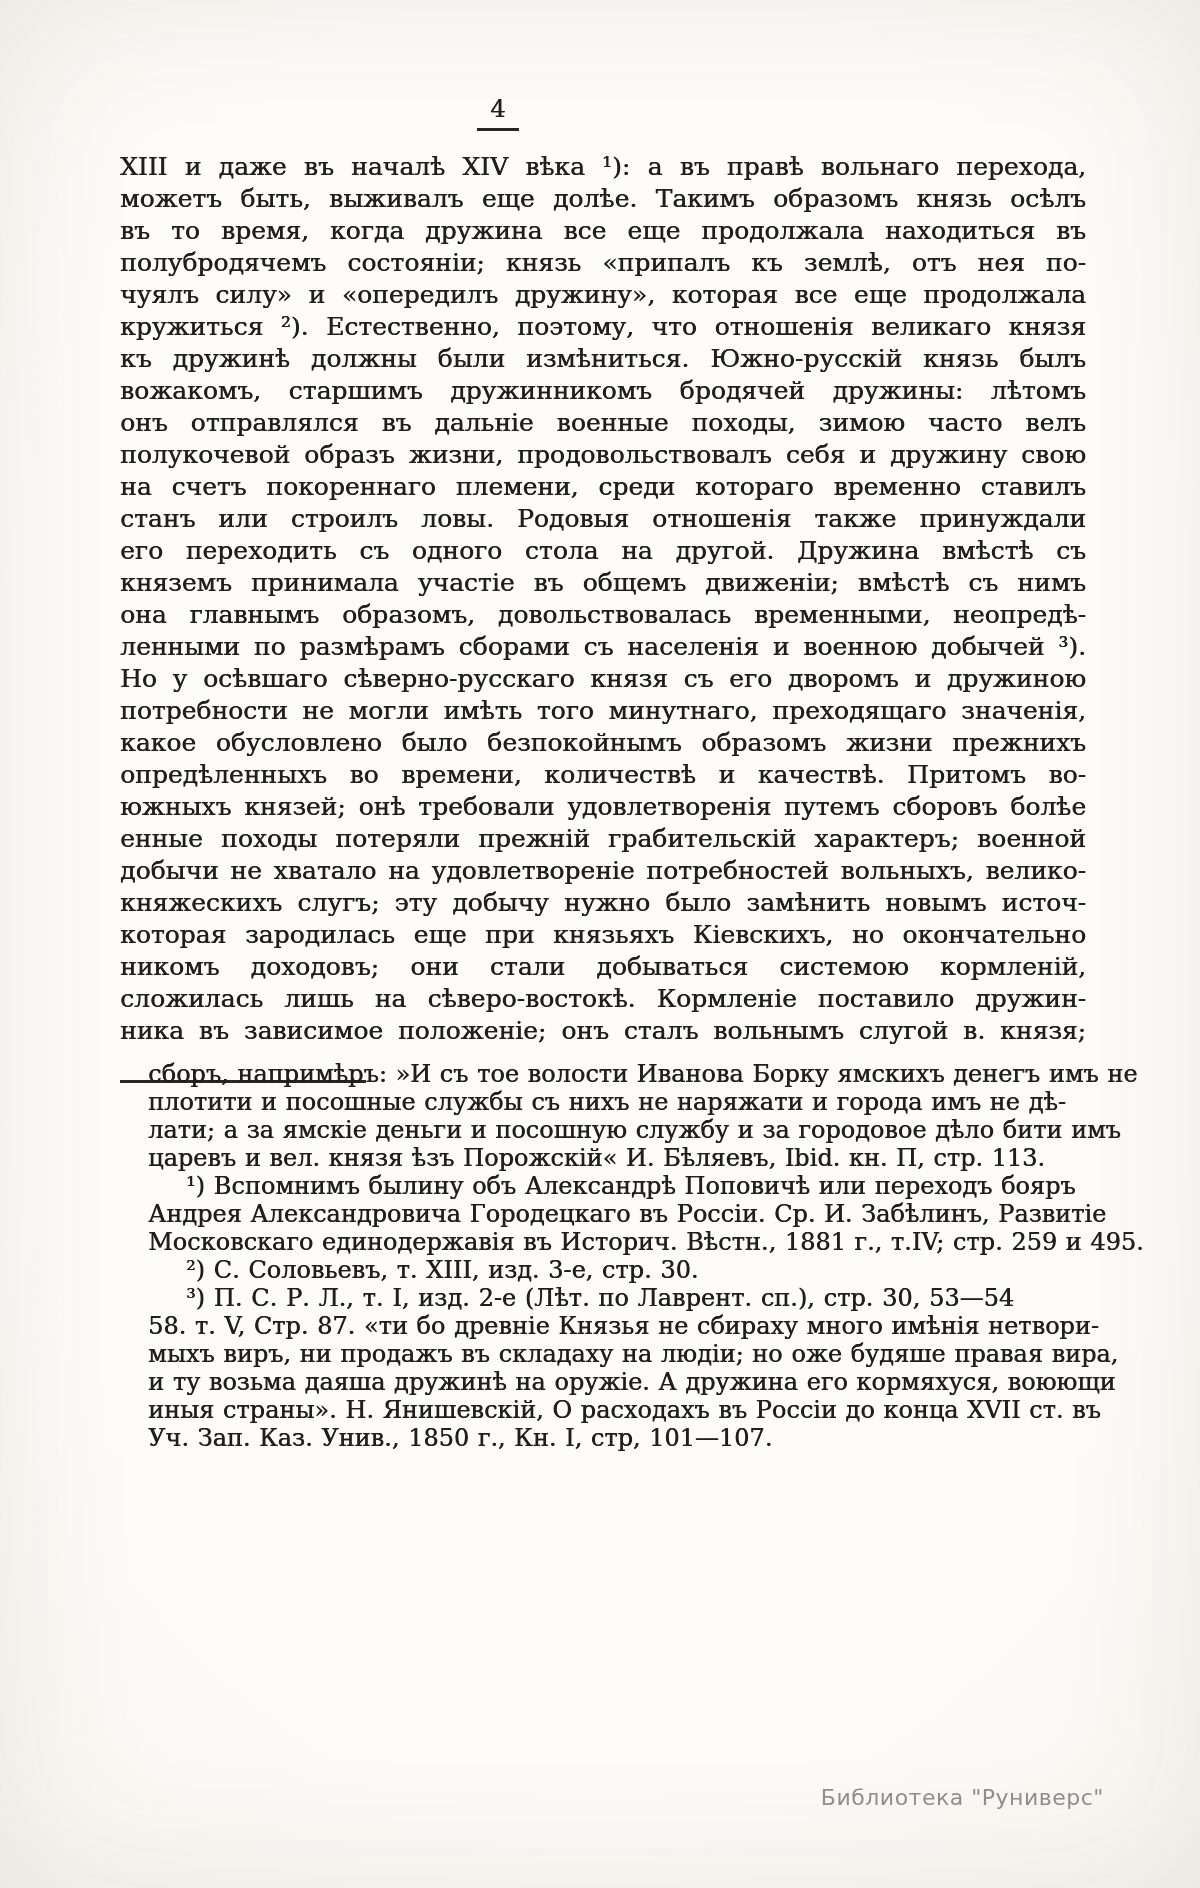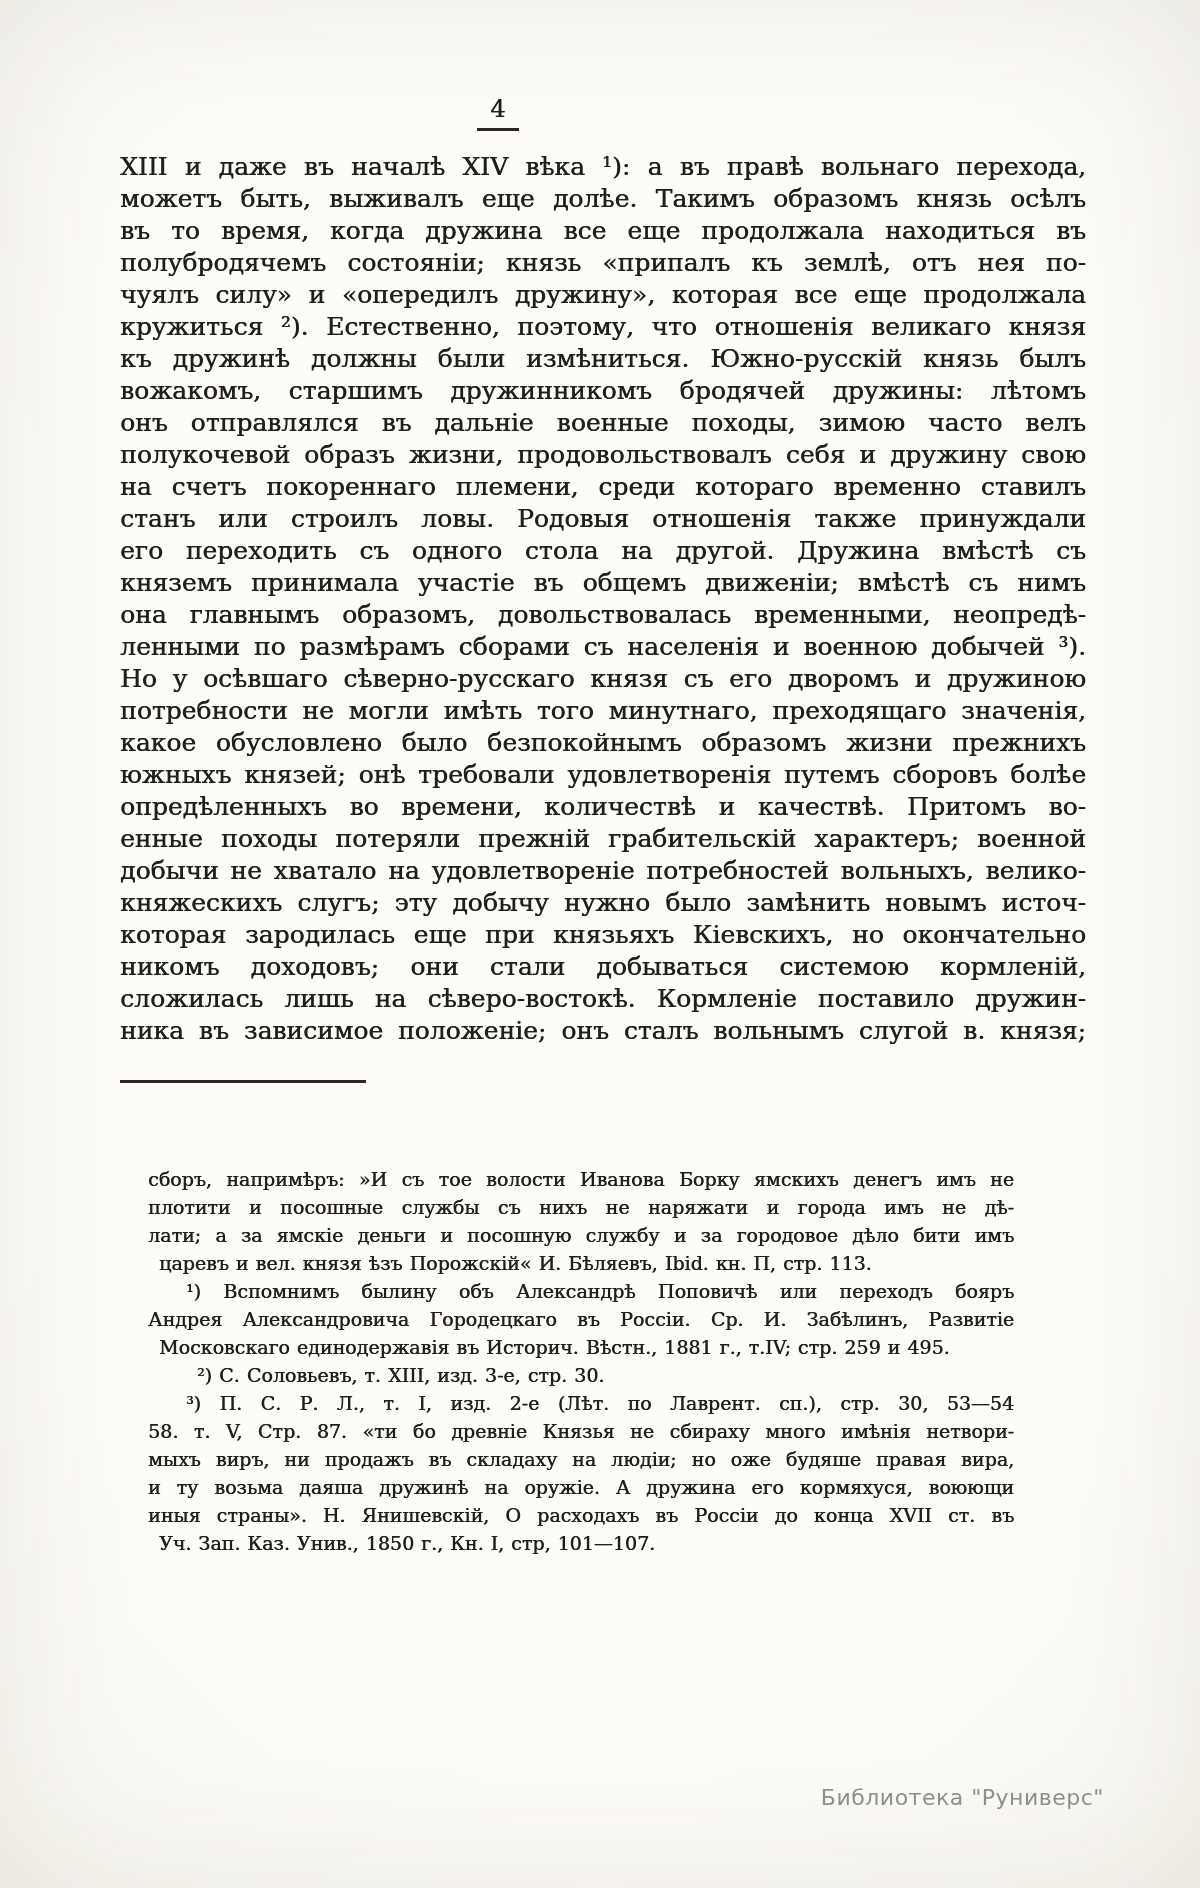--- a/index.html
+++ b/index.html
@@ -40,39 +40,38 @@
     left: 120px;
     width: 966px;
     font-size: 25px;
   }
   .body-text .tline {
     height: 32px;
     line-height: 32px;
   }
   .footnotes {
     position: absolute;
-    top: 1165px;
+    top: 1060px;
     left: 148px;
     width: 866px;
-    font-size: 19px;
+    font-size: 24px;
   }
   .footnotes .tline {
     height: 28px;
     line-height: 28px;
   }
   .tline {
     white-space: nowrap;
     text-align: justify;
     text-align-last: justify;
     text-shadow: 0.5px 0 0 currentColor;
     word-spacing: 1px;
   }
   .tline.nojust {
     text-align-last: left;
-    margin-left: 11px;
   }
   .tline.indent {
     padding-left: 38px;
   }
   .fn-rule {
     position: absolute;
     top: 1080px;
     left: 120px;
     width: 246px;
     height: 3px;
@@ -111,22 +110,22 @@
       <div class="tline">полукочевой образъ жизни, продовольствовалъ себя и дружину свою</div>
       <div class="tline">на счетъ покореннаго племени, среди котораго временно ставилъ</div>
       <div class="tline">станъ или строилъ ловы. Родовыя отношенія также принуждали</div>
       <div class="tline">его переходить съ одного стола на другой. Дружина вмѣстѣ съ</div>
       <div class="tline">княземъ принимала участіе въ общемъ движеніи; вмѣстѣ съ нимъ</div>
       <div class="tline">она главнымъ образомъ, довольствовалась временными, неопредѣ-</div>
       <div class="tline">ленными по размѣрамъ сборами съ населенія и военною добычей ³).</div>
       <div class="tline">Но у осѣвшаго сѣверно-русскаго князя съ его дворомъ и дружиною</div>
       <div class="tline">потребности не могли имѣть того минутнаго, преходящаго значенія,</div>
       <div class="tline">какое обусловлено было безпокойнымъ образомъ жизни прежнихъ</div>
+      <div class="tline">опредѣленныхъ во времени, количествѣ и качествѣ. Притомъ во-</div>
       <div class="tline">южныхъ князей; онѣ требовали удовлетворенія путемъ сборовъ болѣе</div>
-      <div class="tline">опредѣленныхъ во времени, количествѣ и качествѣ. Притомъ во-</div>
       <div class="tline">енные походы потеряли прежній грабительскій характеръ; военной</div>
       <div class="tline">добычи не хватало на удовлетвореніе потребностей вольныхъ, велико-</div>
       <div class="tline">княжескихъ слугъ; эту добычу нужно было замѣнить новымъ источ-</div>
       <div class="tline">которая зародилась еще при князьяхъ Кіевскихъ, но окончательно</div>
       <div class="tline">никомъ доходовъ; они стали добываться системою кормленій,</div>
       <div class="tline">сложилась лишь на сѣверо-востокѣ. Кормленіе поставило дружин-</div>
       <div class="tline">ника въ зависимое положеніе; онъ сталъ вольнымъ слугой в. князя;</div>
     </div>
 
   <div class="fn-rule"></div>

